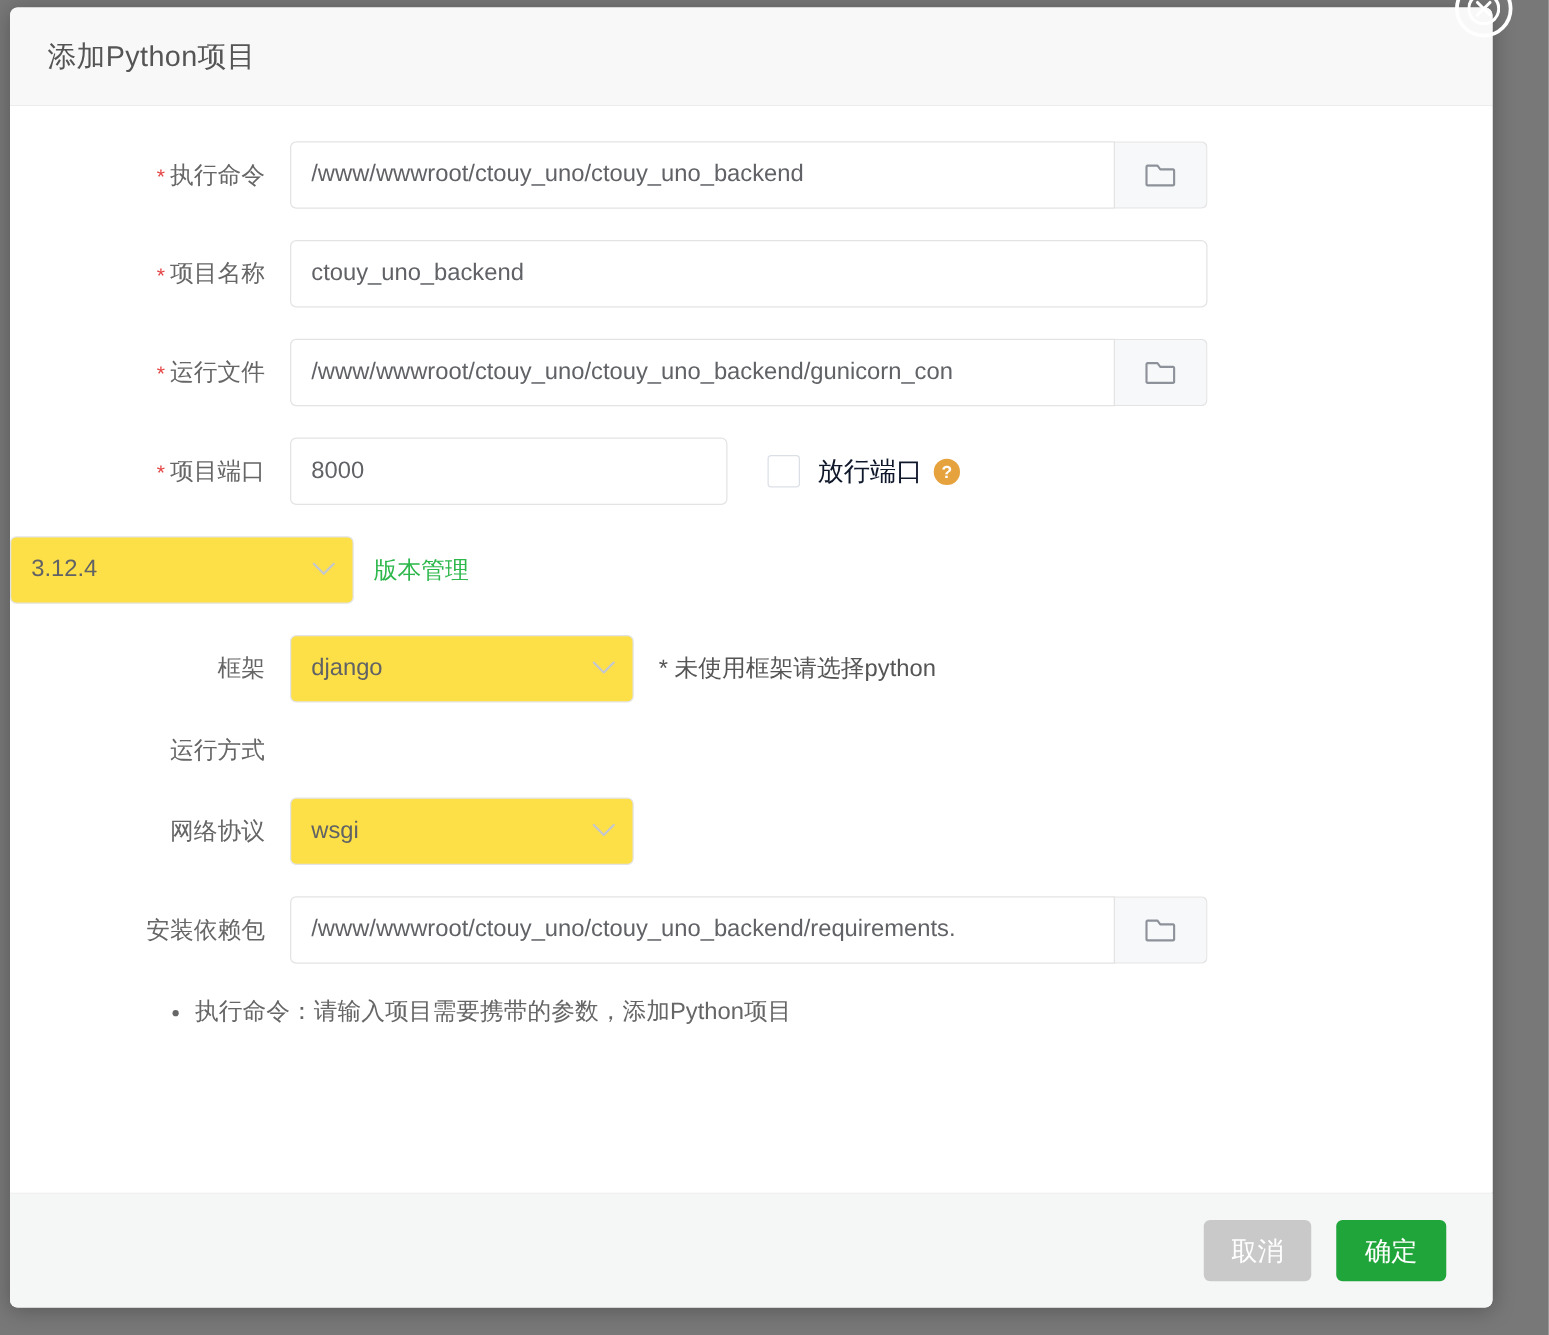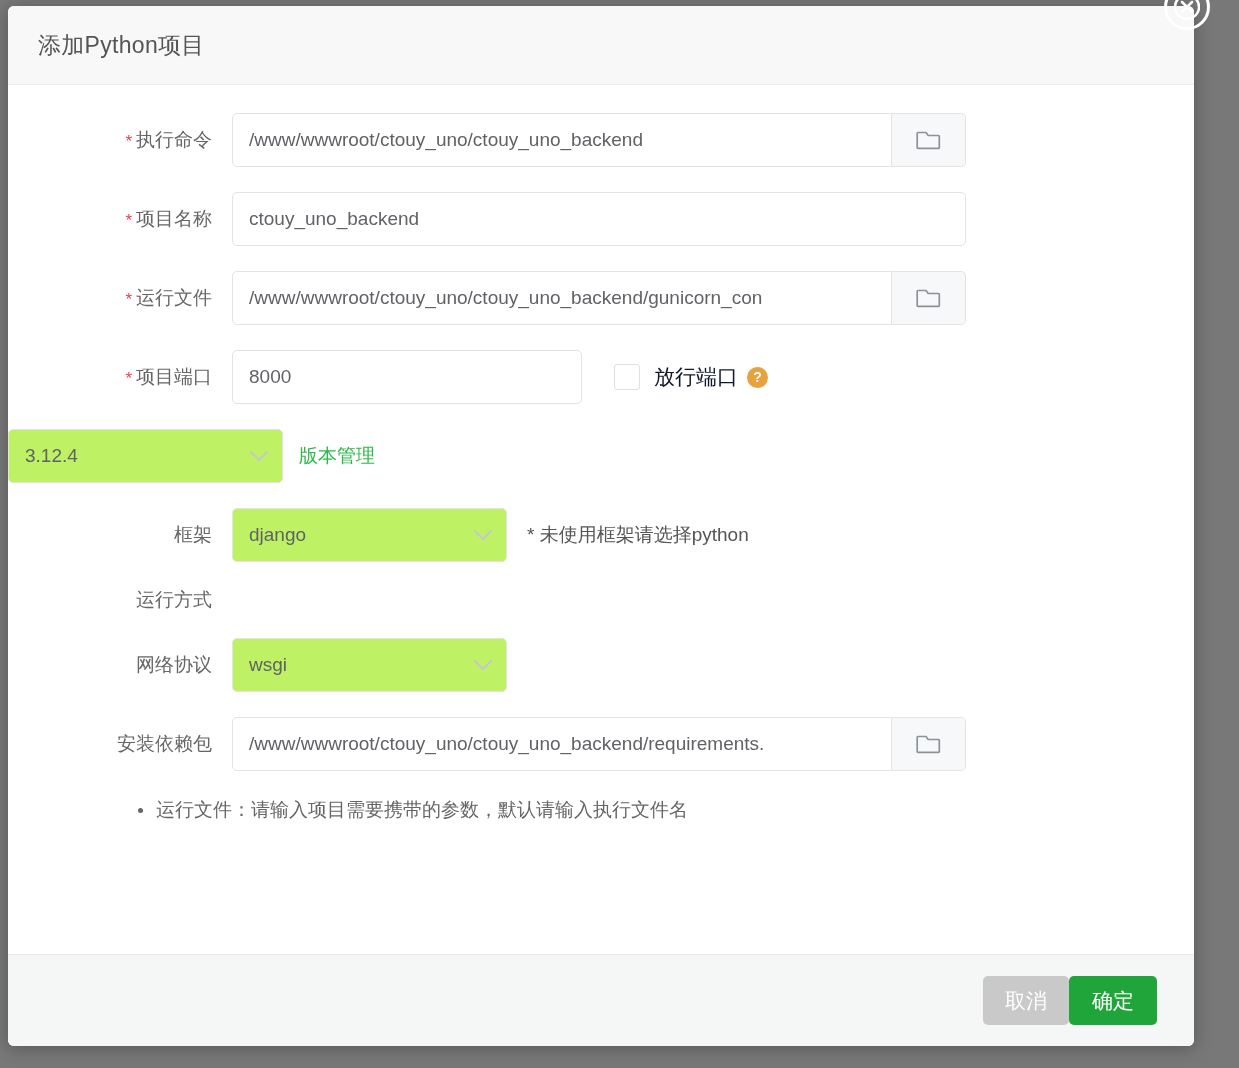--- a/index.html
+++ b/index.html
@@ -127,21 +127,21 @@
     padding: 0;
   }
 
   
   .select {
     position: relative;
     width: 275px;
     height: 54px;
     border: 1px solid #e3e3e3;
     border-radius: 5px;
-    background: #bef264;
+    background: #fde047;
     display: flex;
     align-items: center;
     padding: 0 16px;
     font-size: 19px;
     color: #606266;
     cursor: pointer;
   }
   .select .caret {
     position: absolute;
     right: 14px;
@@ -271,20 +271,21 @@
     bottom: 0;
     width: 100%;
     height: 92px;
     background: #f5f7f6;
     border-top: 1px solid #ececec;
     border-radius: 0 0 6px 6px;
     display: flex;
     align-items: center;
     justify-content: flex-end;
     padding-right: 37px;
+    gap: 20px;
   }
   .btn {
     border: none;
     border-radius: 5px;
     font-size: 21px;
     color: #ffffff;
     cursor: pointer;
     font-family: "Liberation Sans", "DejaVu Sans", sans-serif;
     padding: 0;
   }
@@ -424,21 +425,21 @@
         <input class="text-input w-path" type="text" value="/www/wwwroot/ctouy_uno/ctouy_uno_backend/requirements." style="">
         <button class="browse-btn">
           <svg width="25" height="22" viewBox="0 0 25 22">
             <path d="M2 3.5 h8 l2.2 3 h10.3 a0.8 0.8 0 0 1 0.8 0.8 v11.2 a0.8 0.8 0 0 1 -0.8 0.8 h-20.5 a0.8 0.8 0 0 1 -0.8 -0.8 v-14.2 a0.8 0.8 0 0 1 0.8 -0.8 z" fill="none" stroke="#8d9199" stroke-width="1.7" stroke-linejoin="round"></path>
           </svg>
         </button>
       </div>
     </div>
 
     <ul class="note-list">
-      <li class="note-item">运行文件：请输入项目需要携带的参数，默认请输入执行文件名</li>
+      <li class="note-item">执行命令：请输入项目需要携带的参数，添加Python项目</li>
     </ul>
 
   </div>
 
   <div class="dialog-footer">
     <button class="btn btn-cancel">取消</button>
     <button class="btn btn-confirm">确定</button>
   </div>
 
 </div>

